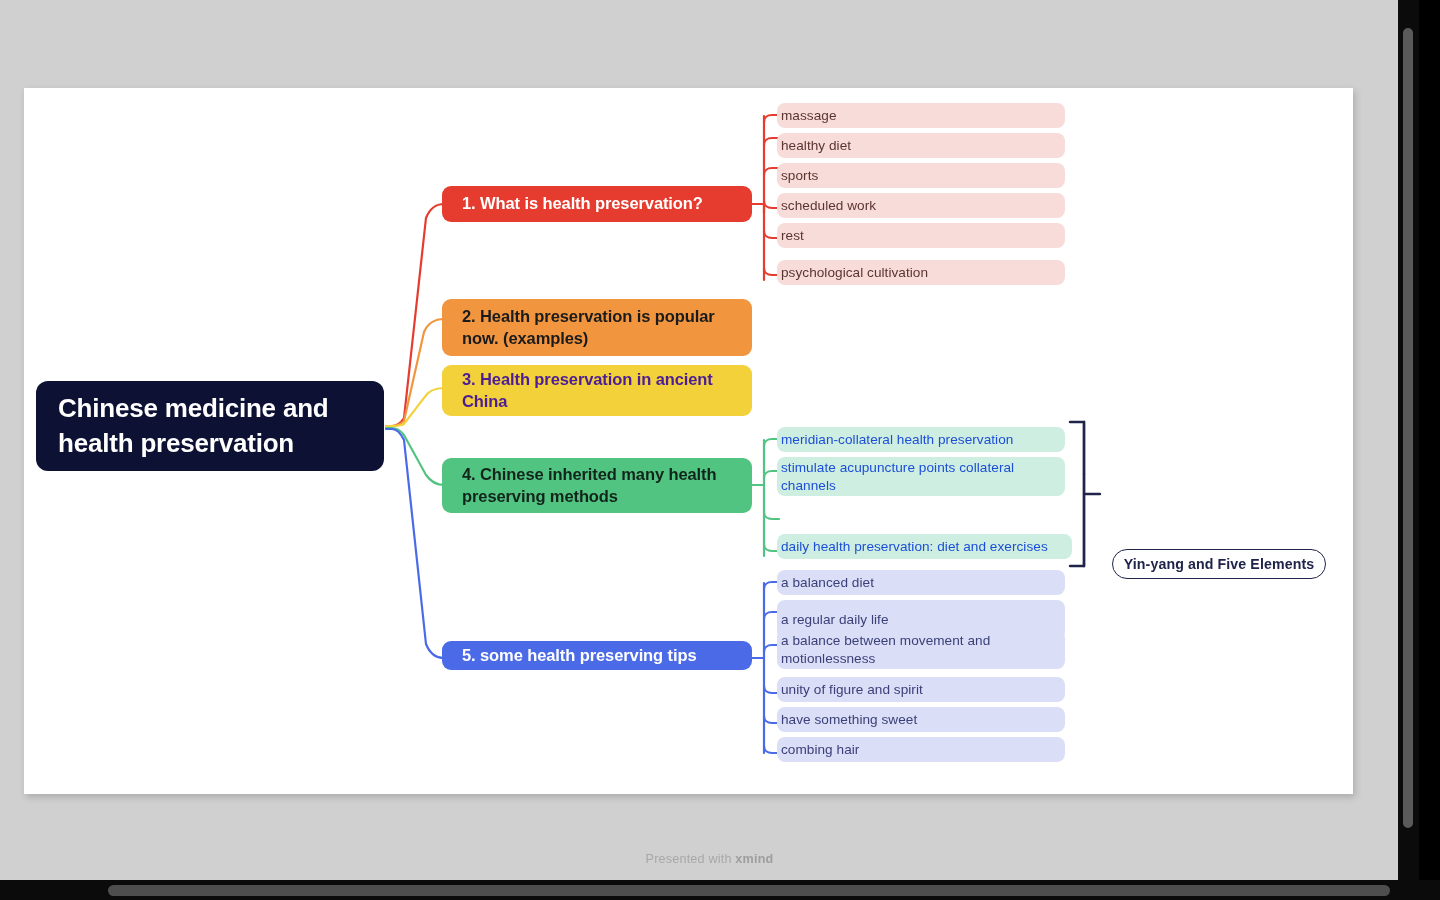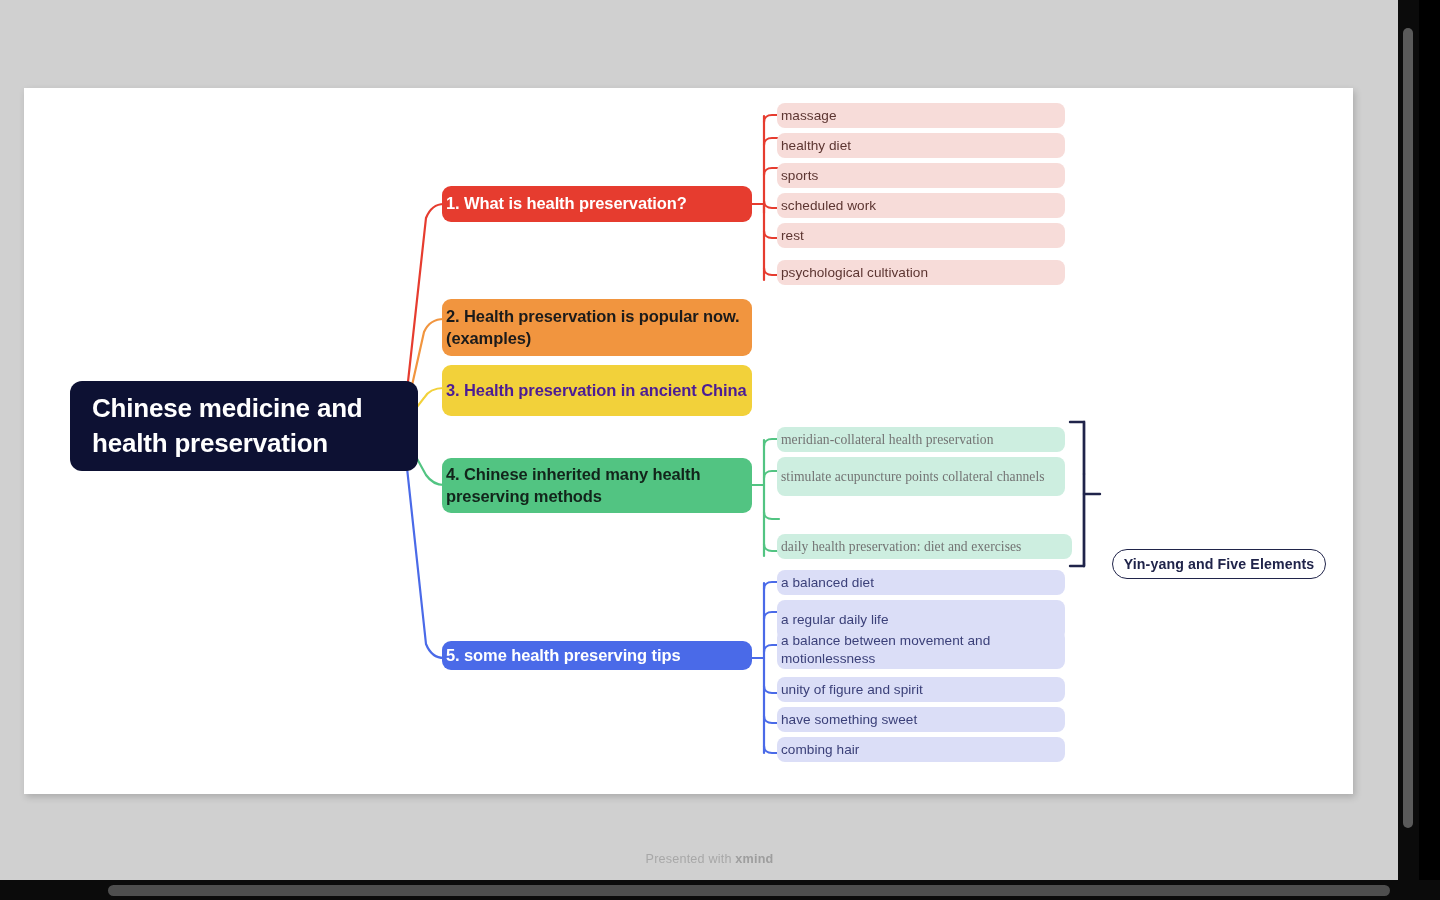--- a/index.html
+++ b/index.html
@@ -88,48 +88,47 @@
     left: 12px; top: 293px;
     width: 348px; height: 90px;
     background: #0d1133;
     border-radius: 12px;
     color: #ffffff;
     font-size: 26px;
     font-weight: bold;
     line-height: 1.33;
     padding: 0 22px;
     letter-spacing: -0.2px;
-    margin-left: 34px;
   }
 
   .main-topic {
     border-radius: 9px;
     font-size: 16.5px;
     font-weight: bold;
     line-height: 1.3;
-    padding: 8px 4px;
+    padding: 8px 20px;
     letter-spacing: -0.1px;
     left: 418px;
   }
   .mt-red    { background: #e63c2f; color: #ffffff; }
   .mt-orange { background: #f1953f; color: #1b1b1b; }
   .mt-yellow { background: #f2d13a; color: #4c1d95; }
   .mt-green  { background: #52c482; color: #12251b; }
   .mt-blue   { background: #4a6ae8; color: #ffffff; }
 
   .leaf {
     border-radius: 8px;
     font-size: 13.6px;
     line-height: 1.28;
     padding: 5px 4px;
     left: 753px;
     letter-spacing: 0.05px;
   }
   .lf-red   { background: #f7dcd9; color: #5c3531; }
-  .lf-green { background: #cdeee0; color: #737373; font-family: Liberation Serif, serif; }
+  .lf-green { background: #cdeee0; color: #1d4ed8; }
   .lf-blue  { background: #dbdef7; color: #3b4079; }
 
   #summary-topic {
     left: 1088px; top: 461px;
     width: 214px; height: 30px;
     background: #ffffff;
     border: 1.6px solid #20244a;
     border-radius: 15px;
     color: #20244a;
     font-size: 14.2px;

